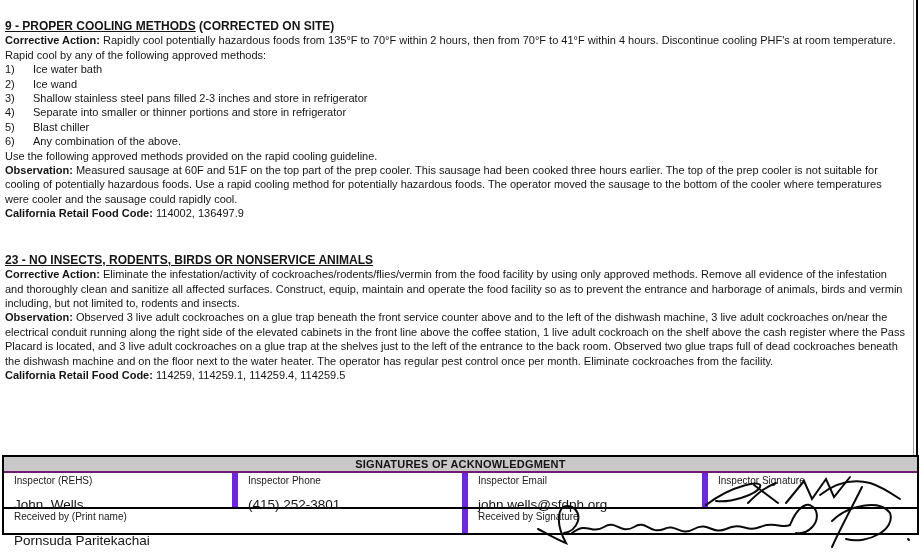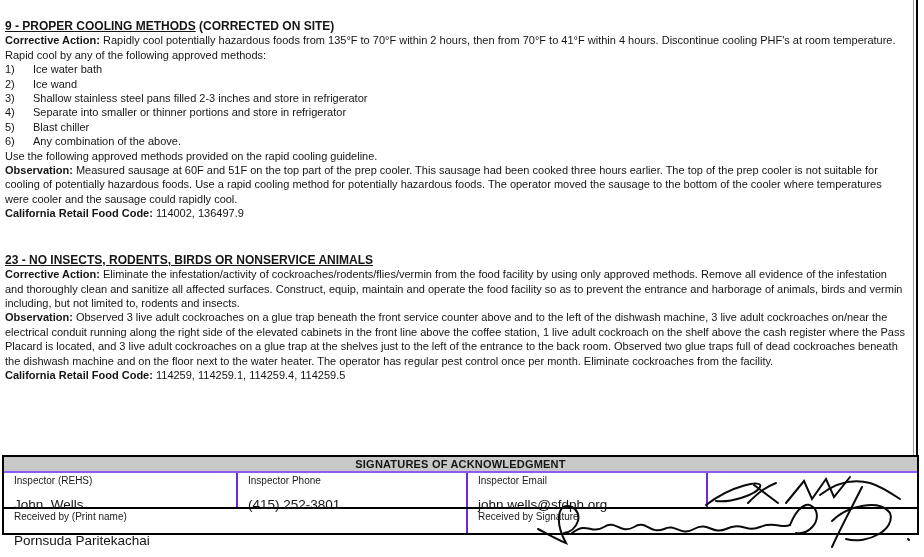--- a/index.html
+++ b/index.html
@@ -19,28 +19,28 @@
   .para b { font-weight:bold; }
   .li { display:flex; }
   .li .num { flex:0 0 28px; }
 
   
   .sig-table {
     position:absolute; left:2px; top:455px; width:913px;
     border:2px solid #000; background:#fff;
   }
   .sig-header {
-    background:#c8c8c8; border-bottom:2px solid #8b5cf6;
+    background:#c8c8c8; border-bottom:2px solid #701a75;
     height:14px; line-height:14px; text-align:center;
     font-weight:bold; font-size:11px; letter-spacing:.2px;
   }
   .sig-row { display:flex; }
   .row1 { height:34px; border-bottom:2px solid #000; }
   .row2 { height:24px; }
-  .sig-cell { box-sizing:border-box; border-right:2px solid #6d28d9; padding:2px 4px 0 10px; overflow:visible; }
+  .sig-cell { box-sizing:border-box; border-right:6px solid #6d28d9; padding:2px 4px 0 10px; overflow:visible; }
   .sig-cell.last { border-right:none; }
   .c1 { width:234px; } .c2 { width:230px; } .c3 { width:240px; } .c4 { flex:1; }
   .c12 { width:464px; } .c34 { flex:1; }
   .sig-label { font-size:10px; line-height:12px; color:#1a1a1a; }
   .sig-value { font-size:13.5px; line-height:16px; margin-top:10px; white-space:pre-wrap; }
 
   .sig-svg { position:absolute; pointer-events:none; z-index:5; }
   .sig-inspector { left:698px; top:16px; }
   .sig-received  { left:528px; top:24px; }
   .sig-svg path { fill:none; stroke:#0a0a0a; stroke-width:2; stroke-linecap:round; }
@@ -104,20 +104,23 @@
       <div class="sig-value">John  Wells</div>
     </div>
     <div class="sig-cell c2">
       <div class="sig-label">Inspector Phone</div>
       <div class="sig-value">(415) 252-3801</div>
     </div>
     <div class="sig-cell c3">
       <div class="sig-label">Inspector Email</div>
       <div class="sig-value">john.wells@sfdph.org</div>
     </div>
+    <div class="sig-cell c4 last">
+      <div class="sig-label">Inspector Signature</div>
+    </div>
   </div>
 
   <div class="sig-row row2">
     <div class="sig-cell c12">
       <div class="sig-label">Received by (Print name)</div>
       <div class="sig-value">Pornsuda Paritekachai</div>
     </div>
     <div class="sig-cell c34 last">
       <div class="sig-label">Received by Signature</div>
     </div>

